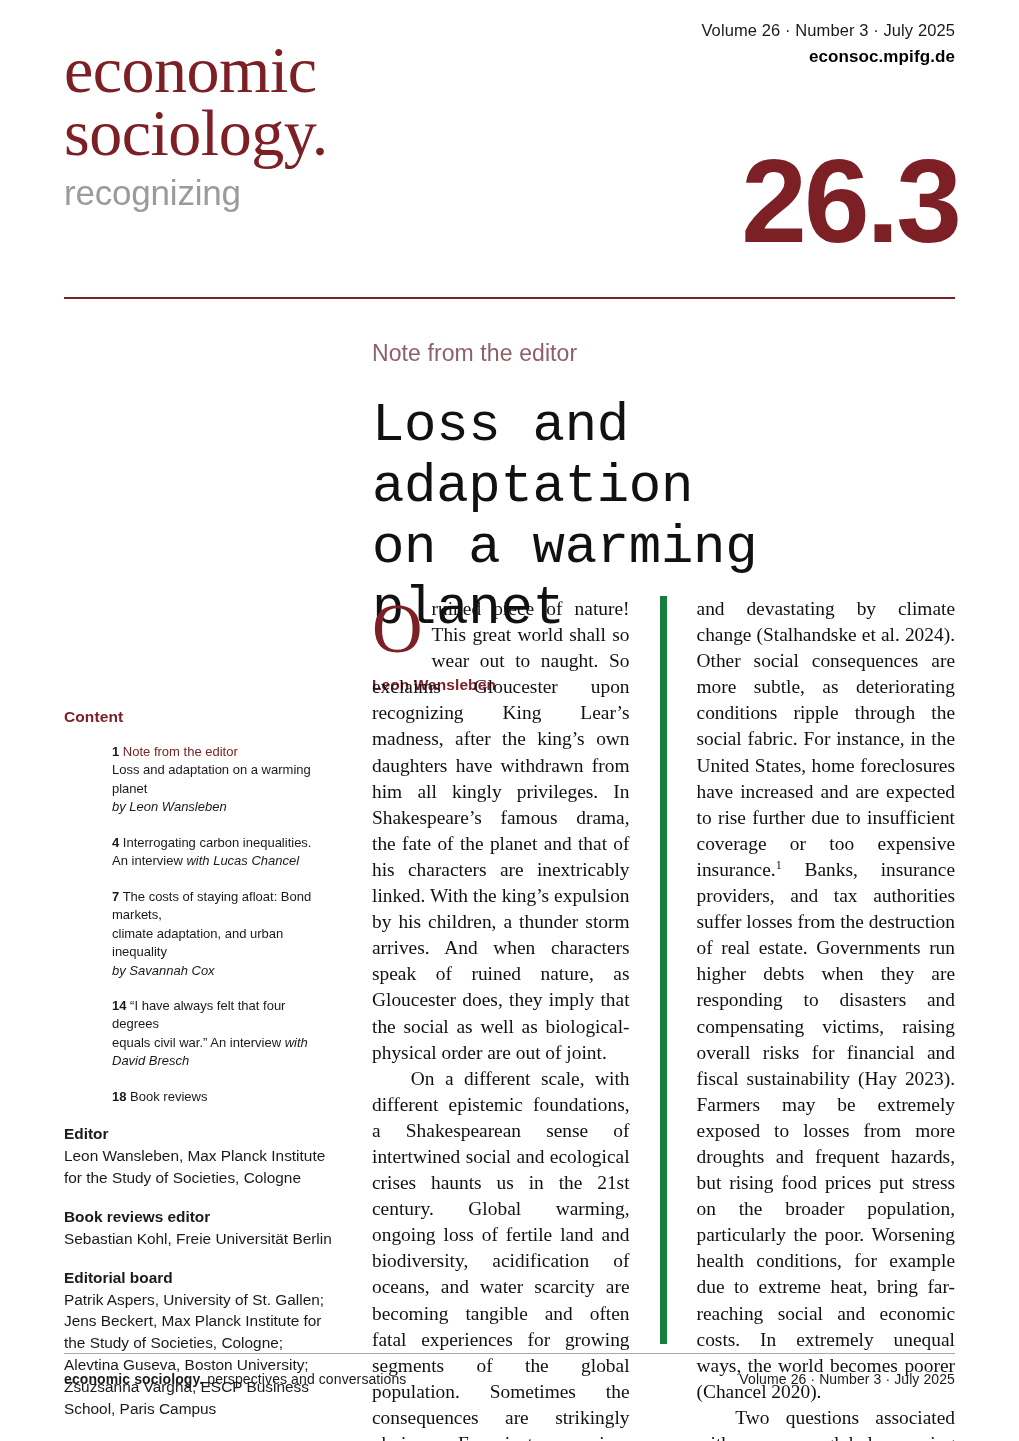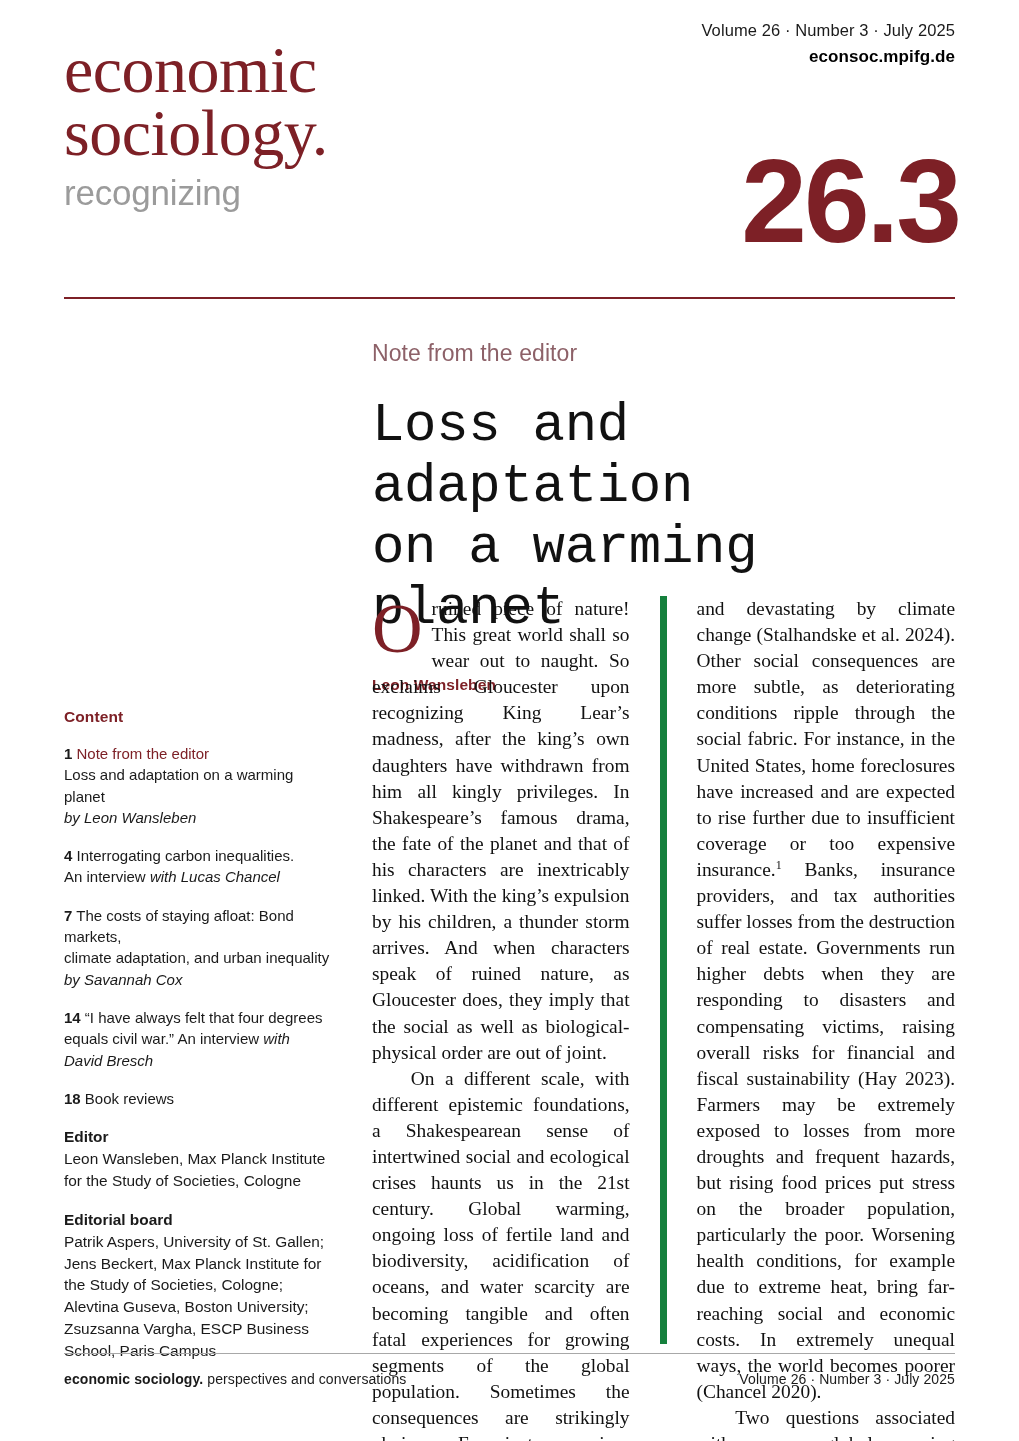--- a/index.html
+++ b/index.html
@@ -132,24 +132,25 @@
     width: 268px;
   }
   .side-h {
     font-size: 15.5px;
     font-weight: bold;
     color: #7d2026;
     margin-bottom: 17px;
     letter-spacing: 0.1px;
   }
   .toc-entry {
-    font-size: 15px;
+    font-size: 13px;
     line-height: 1.42;
     color: #1a1a1a;
     margin-bottom: 17px;
+    margin-left: 48px;
   }
   .toc-entry .pg { font-weight: bold; }
   .toc-entry .t-red { color: #7d2026; }
   .toc-entry .it { font-style: italic; }
 
   .side-block { margin-bottom: 17px; }
   .side-block-h {
     font-size: 15.4px;
     font-weight: bold;
     color: #1a1a1a;
@@ -286,20 +287,24 @@
     <div class="toc-entry">
       <span class="pg">18</span>
       <span>Book reviews</span>
     </div>
 
     <div class="side-block">
       <div class="side-block-h">Editor</div>
       <div class="side-block-b">Leon Wansleben, Max Planck Institute for the Study of Societies, Cologne</div>
     </div>
 
+    <div class="side-block">
+      <div class="side-block-h">Book reviews editor</div>
+      <div class="side-block-b">Sebastian Kohl, Freie Universität Berlin</div>
+    </div>
 
     <div class="side-block">
       <div class="side-block-h">Editorial board</div>
       <div class="side-block-b">Patrik Aspers, University of St. Gallen; Jens Beckert, Max Planck Institute for the Study of Societies, Cologne; Alevtina Guseva, Boston University; Zsuzsanna Vargha, ESCP Business School, Paris Campus</div>
     </div>
   </div>
 
   <div class="body-cols">
 
     <div class="bcol left">

